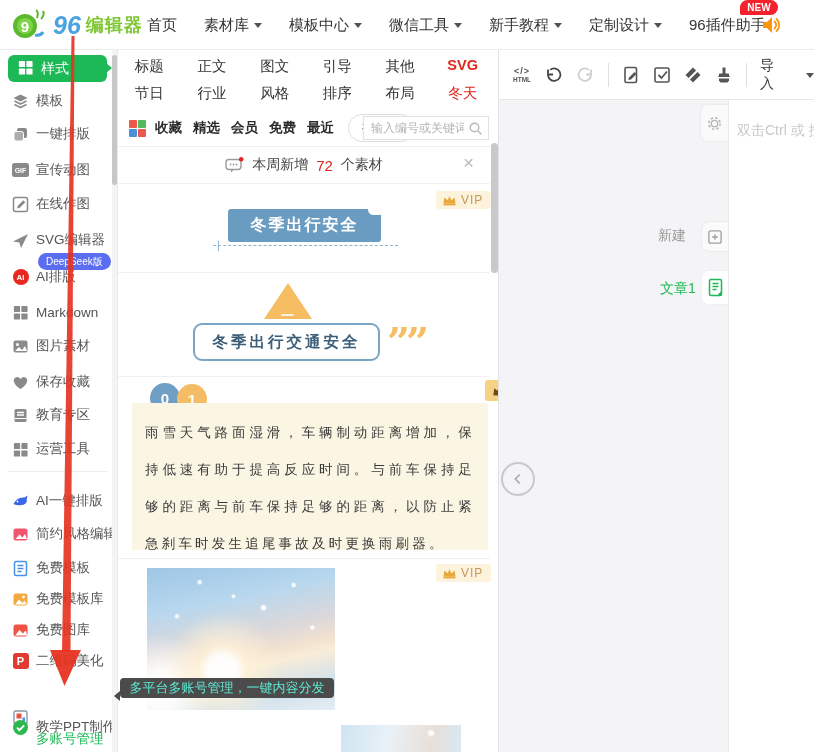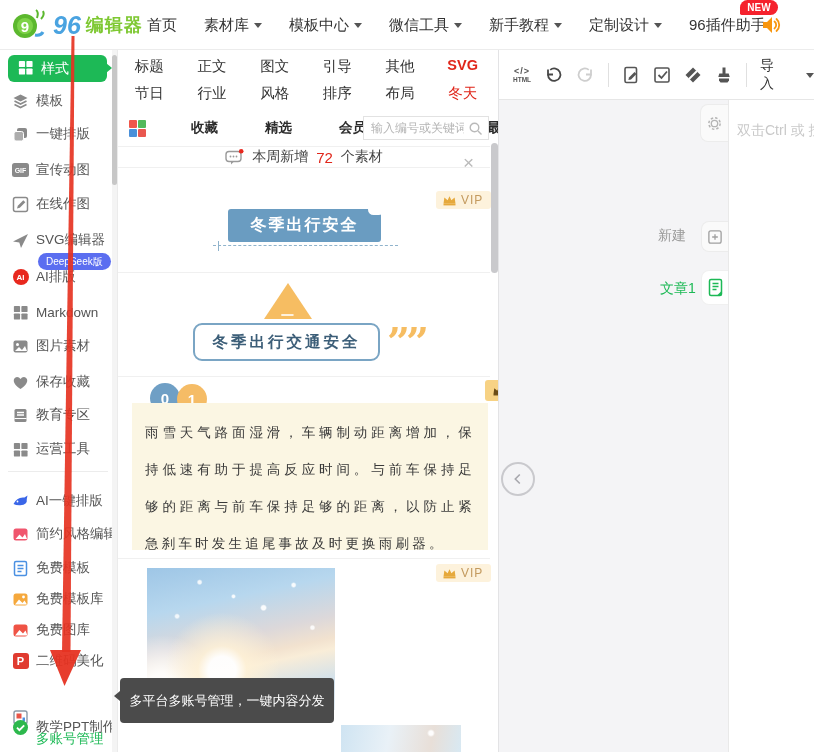--- a/index.html
+++ b/index.html
@@ -35,28 +35,28 @@
   #sidebar-scroll-thumb { position:absolute; left:112px; top:5px; width:5px; height:130px; background:#c7c7c7; border-radius:3px; }
 
   
   #tab-grid { position:absolute; left:122px; top:57px; width:368px; display:grid; grid-template-columns:repeat(6,1fr); row-gap:17px; justify-items:center; font-size:14.5px; color:#333;gap:8px; }
   .tab { cursor:pointer; }
   .tab.red { color:#e0261a; }
   .tab.red-bold { color:#e0261a; font-weight:bold; }
   #filter-row { position:absolute; left:129px; top:114px; height:28px; display:flex; align-items:center; }
   #filter-grid-icon { width:17px; height:17px; display:grid; grid-template-columns:8px 8px; grid-template-rows:8px 8px; gap:1px; margin-right:9px; cursor:pointer; }
   #filter-grid-icon i { border-radius:1px; }
-  .flabel { font-size:13.5px; font-weight:bold; color:#2b2b2b; margin-right:11px; cursor:pointer;margin-left:36px; }
+  .flabel { font-size:13.5px; font-weight:bold; color:#2b2b2b; margin-right:11px; cursor:pointer; }
   #change-batch { font-size:13px; color:#333; border:1px solid #ddd; border-radius:14px; padding:4px 13px; margin-left:3px; cursor:pointer; white-space:nowrap; }
   #search-box { position:absolute; left:363px; top:116px; width:126px; height:24px; border:1px solid #e2e2e2; display:flex; align-items:center; background:#fff; }
   #search-input { border:none; outline:none; width:100px; font-size:12px; color:#666; padding-left:7px; background:transparent; }
   #search-input::placeholder { color:#b5b5b5; }
 
   
-  #notice { position:absolute; left:118px; top:146px; width:372px; height:22px; background:#fff; border-top:1px solid #f0f0f0; border-bottom:1px solid #f0f0f0; display:flex; align-items:center; justify-content:center; gap:8px; font-size:14px; color:#444; }
+  #notice { position:absolute; left:118px; top:146px; width:372px; height:38px; background:#fff; border-top:1px solid #f0f0f0; border-bottom:1px solid #f0f0f0; display:flex; align-items:center; justify-content:center; gap:8px; font-size:14px; color:#444; }
   #notice .cnt { color:#e0261a; font-size:15px; }
   #notice-close { position:absolute; right:16px; top:6px; font-size:19px; color:#bbb; cursor:pointer; line-height:1; }
 
   
   .sep { position:absolute; left:118px; width:372px; height:1px; background:#f0f0f0; }
   .vip-badge { position:absolute; display:flex; align-items:center; gap:4px; background:#fdf2dc; border-radius:3px; padding:2px 8px 2px 6px; color:#c39a5e; font-size:12px; letter-spacing:1px; }
   #card1-title { position:absolute; left:228px; top:209px; width:153px; height:33px; background:#6a9cc1; border-radius:3px; color:#fff; font-weight:bold; font-size:16px; letter-spacing:2px; display:flex; align-items:center; justify-content:center; cursor:pointer; }
   #card1-notch { position:absolute; right:-3px; top:-5px; width:16px; height:11px; background:#fff; border-radius:6px; }
   #card1-dash { position:absolute; left:213px; top:245px; width:185px; border-top:1px dashed #8fb3cc; }
   #card1-dash:before { content:""; position:absolute; left:5px; top:-5px; width:1px; height:10px; background:#8fb3cc; }
@@ -105,21 +105,21 @@
   #editor-placeholder { position:absolute; left:8px; top:22px; color:#c9c9c9; font-size:14px; white-space:nowrap; }
   .edge-tab { position:absolute; background:#fafafa; border:1px solid #ececec; border-right:none; border-radius:8px 0 0 8px; display:flex; align-items:center; justify-content:center; cursor:pointer; }
   #gear-tab { left:700px; top:104px; width:28px; height:38px; }
   #new-tab { left:701px; top:221px; width:27px; height:31px; }
   #article-tab { left:701px; top:270px; width:27px; height:35px; background:#fff; border-color:#f0f0f0; }
   #new-label { position:absolute; left:658px; top:227px; width:40px; color:#999; font-size:14px; cursor:pointer; }
   #article-label { position:absolute; left:660px; top:280px; width:40px; color:#1db956; font-size:14px; cursor:pointer; }
 
   
   #red-arrow { position:absolute; left:0; top:0; z-index:40; pointer-events:none; }
-  #tooltip { position:absolute; left:120px; top:678px; width:214px; height:45px; background:#4b4b4b; border-radius:4px; color:#ffffff; font-size:13px; display:flex; align-items:center; justify-content:center; z-index:45; white-space:nowrap; }
+  #tooltip { position:absolute; left:120px; top:678px; width:214px; height:20px; background:#4b4b4b; border-radius:4px; color:#5eead4; font-size:13px; display:flex; align-items:center; justify-content:center; z-index:45; white-space:nowrap; }
   #tooltip:before { content:""; position:absolute; left:-6px; top:13px; border-top:5px solid transparent; border-bottom:5px solid transparent; border-right:6px solid #4b4b4b; }
 </style>
 </head>
 <body>
 
 <div id="page">
 
   <div id="navbar">
     <div id="logo">
       <svg width="38" height="38" viewBox="0 0 38 38">

